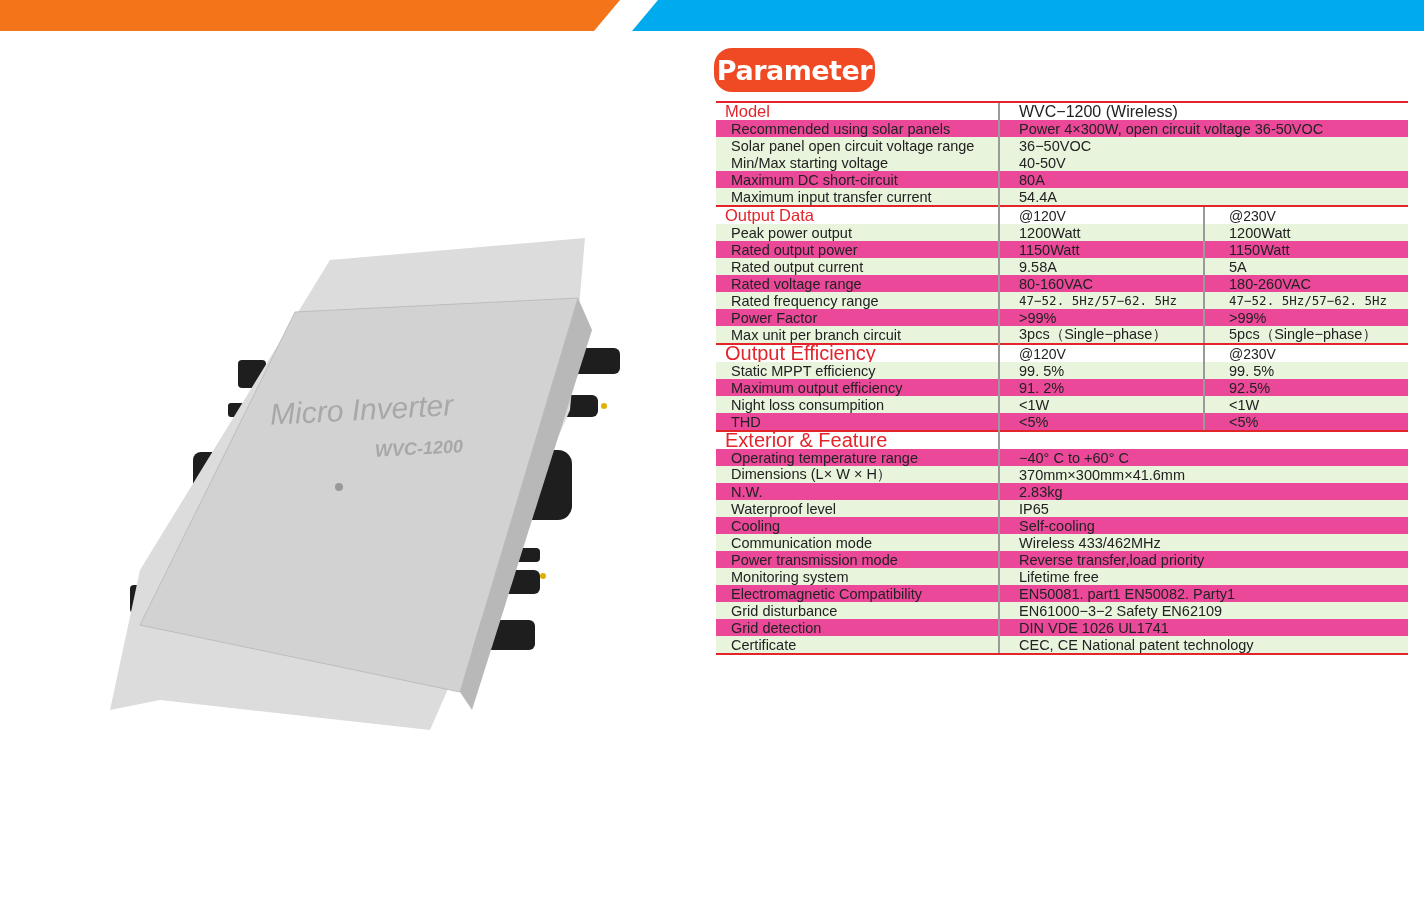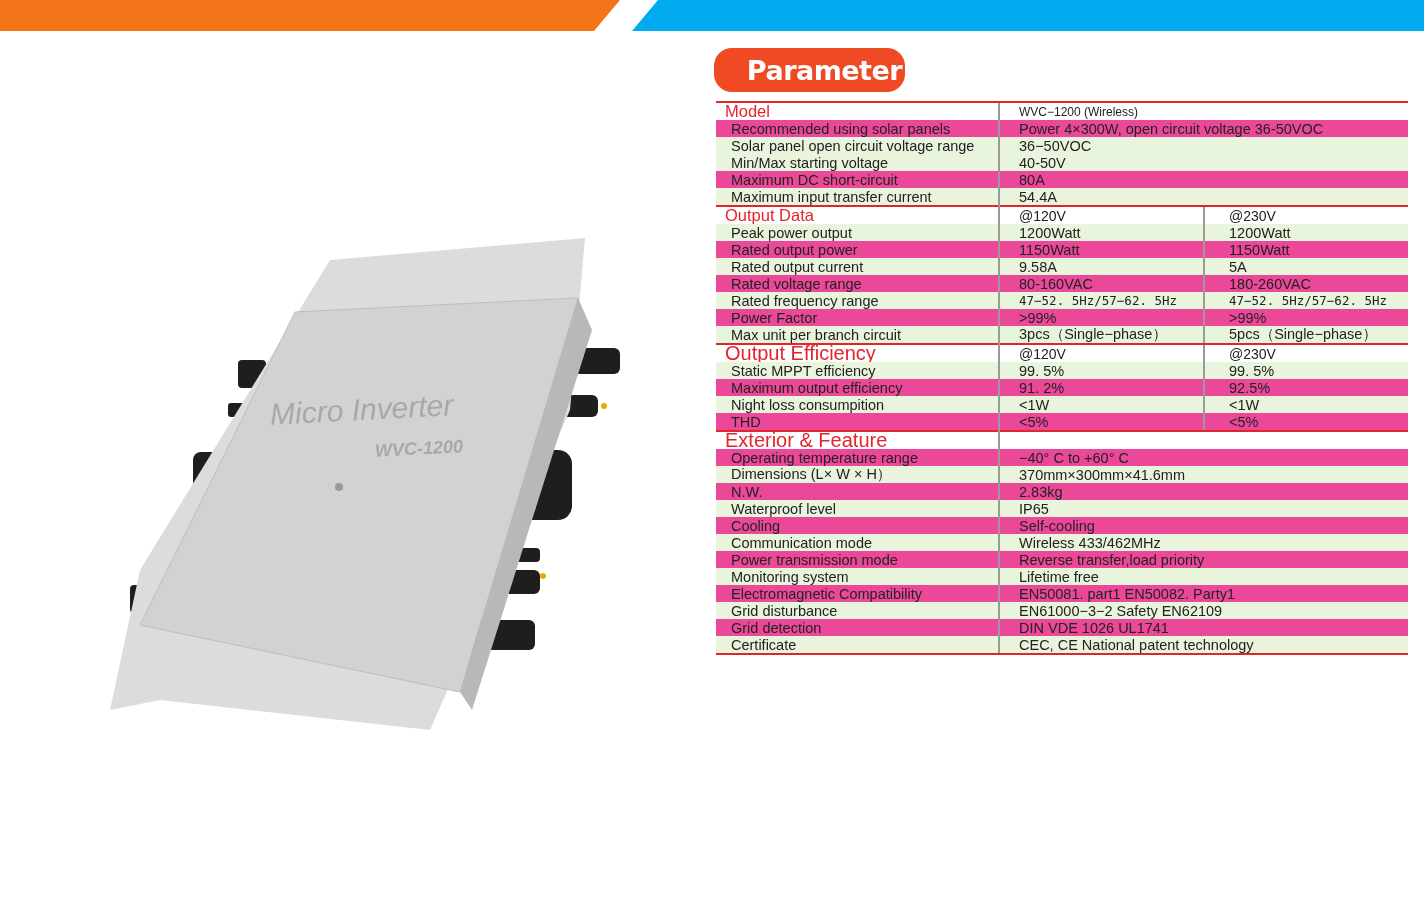--- a/index.html
+++ b/index.html
@@ -1,19 +1,19 @@
 <!DOCTYPE html>
 <html><head>
 <meta charset="utf-8">
 <style>
   html,body{margin:0;padding:0;background:#fff;}
   body{width:1424px;height:902px;position:relative;overflow:hidden;font-family:"Liberation Sans",sans-serif;}
   .bar-orange{position:absolute;left:0;top:0;width:620px;height:31px;background:#f47419;clip-path:polygon(0 0,100% 0,594px 100%,0 100%);}
   .bar-blue{position:absolute;left:632px;top:0;width:792px;height:31px;background:#00aaee;clip-path:polygon(26px 0,100% 0,100% 100%,0 100%);}
-  .badge{position:absolute;left:714px;top:48px;width:161px;height:44px;background:#ef4a24;border-radius:18px;color:#fff;font-weight:bold;font-size:27px;display:flex;align-items:center;justify-content:center;font-family:"DejaVu Sans",sans-serif;letter-spacing:-0.5px;padding-left:30px;}
+  .badge{position:absolute;left:714px;top:48px;width:161px;height:44px;background:#ef4a24;border-radius:18px;color:#fff;font-weight:bold;font-size:27px;display:flex;align-items:center;justify-content:center;font-family:"DejaVu Sans",sans-serif;letter-spacing:-0.5px;}
   .product{position:absolute;left:100px;top:230px;width:520px;height:560px;}
   .table{position:absolute;left:716px;top:101px;width:692px;}
   .row{position:relative;height:17px;display:flex;align-items:center;font-size:14.5px;color:#222;}
   .row.g{background:#e8f4dc;}
   .row.y{background:#ec4899;}
   .row.w{background:#fff;}
   .row .k{position:absolute;left:15px;white-space:nowrap;}
   .row .v1{position:absolute;left:303px;white-space:nowrap;}
   .row .v2{position:absolute;left:513px;white-space:nowrap;}
   .row.head .k{left:9px;color:#e3242b;font-size:16.5px;}
@@ -62,21 +62,21 @@
   <polygon points="478,68 492,100 372,480 360,462" fill="#b8b8b8"></polygon>
   <text x="170" y="188" font-size="30" font-style="italic" fill="#a8a8a8" font-family="Liberation Sans, sans-serif" transform="rotate(-3 300 180)">Micro Inverter</text>
   <text x="275" y="224" font-size="18" font-style="italic" font-weight="bold" fill="#a8a8a8" font-family="Liberation Sans, sans-serif" transform="rotate(-3 330 220)">WVC-1200</text>
   <circle cx="239" cy="257" r="4" fill="#999"></circle>
 </svg>
 
 <div class="table">
   <div class="redline"></div>
   <div class="row w head">
     <span class="k">Model</span>
-    <span class="v1" style="font-size:12px">WVC−1200 (Wireless)</span>
+    <span class="v1" style="font-size:16px">WVC−1200 (Wireless)</span>
   </div>
   <div style="position:relative">
     <div class="row y">
         <span class="k">Recommended using solar panels</span>
         <span class="v1">Power 4×300W, open circuit voltage 36-50VOC</span>
       </div>
     <div class="row g">
         <span class="k">Solar panel open circuit voltage range</span>
         <span class="v1">36−50VOC</span>
       </div>

